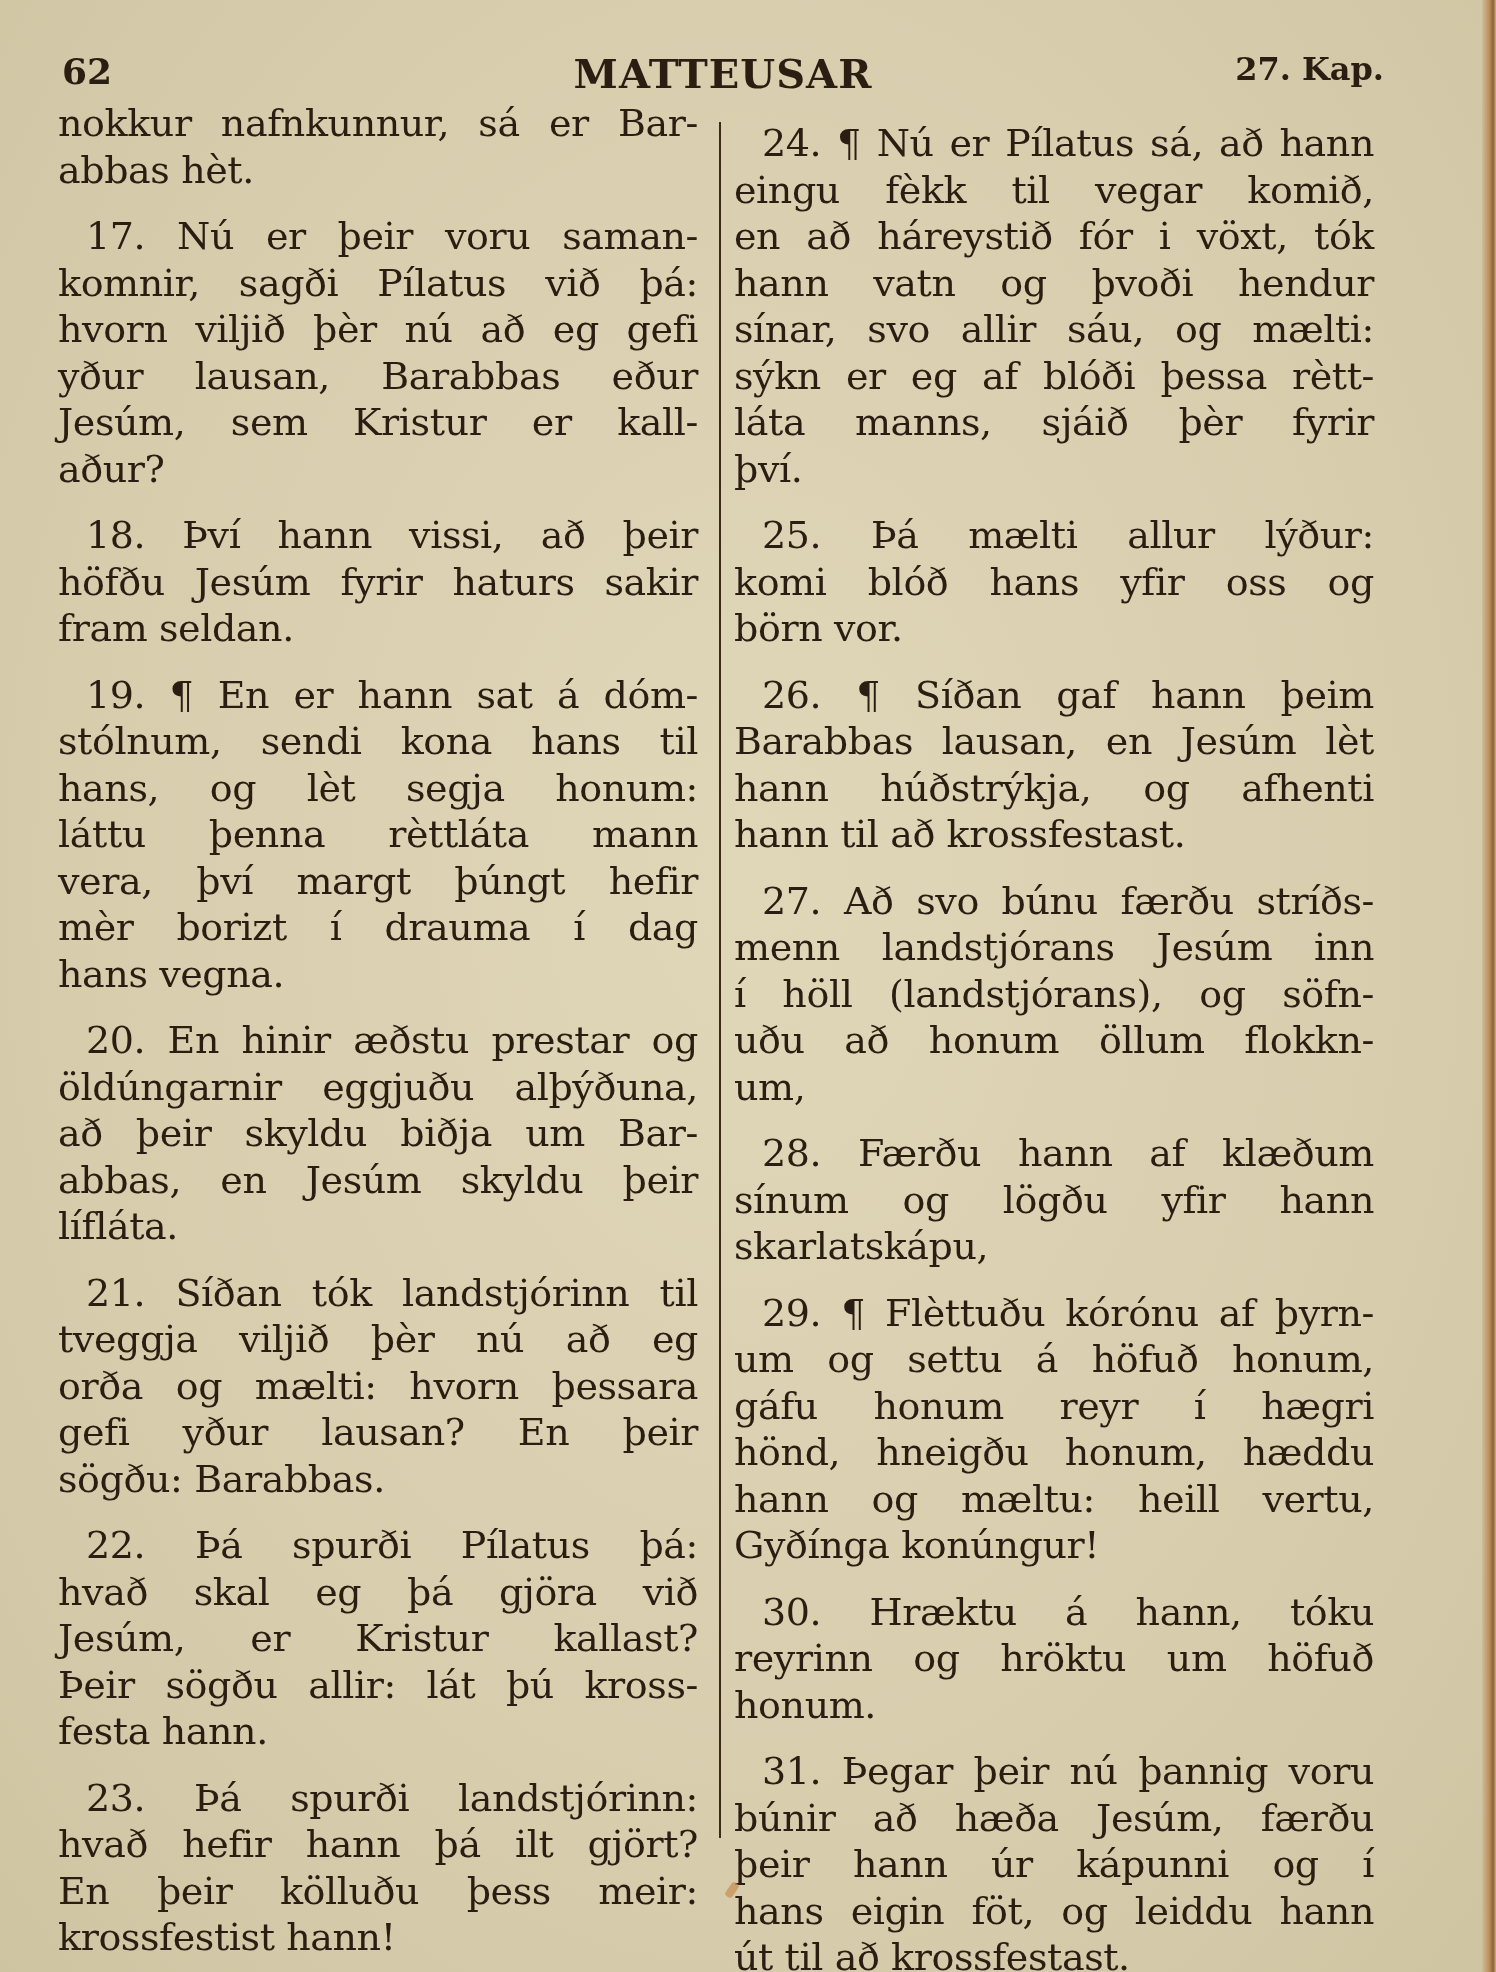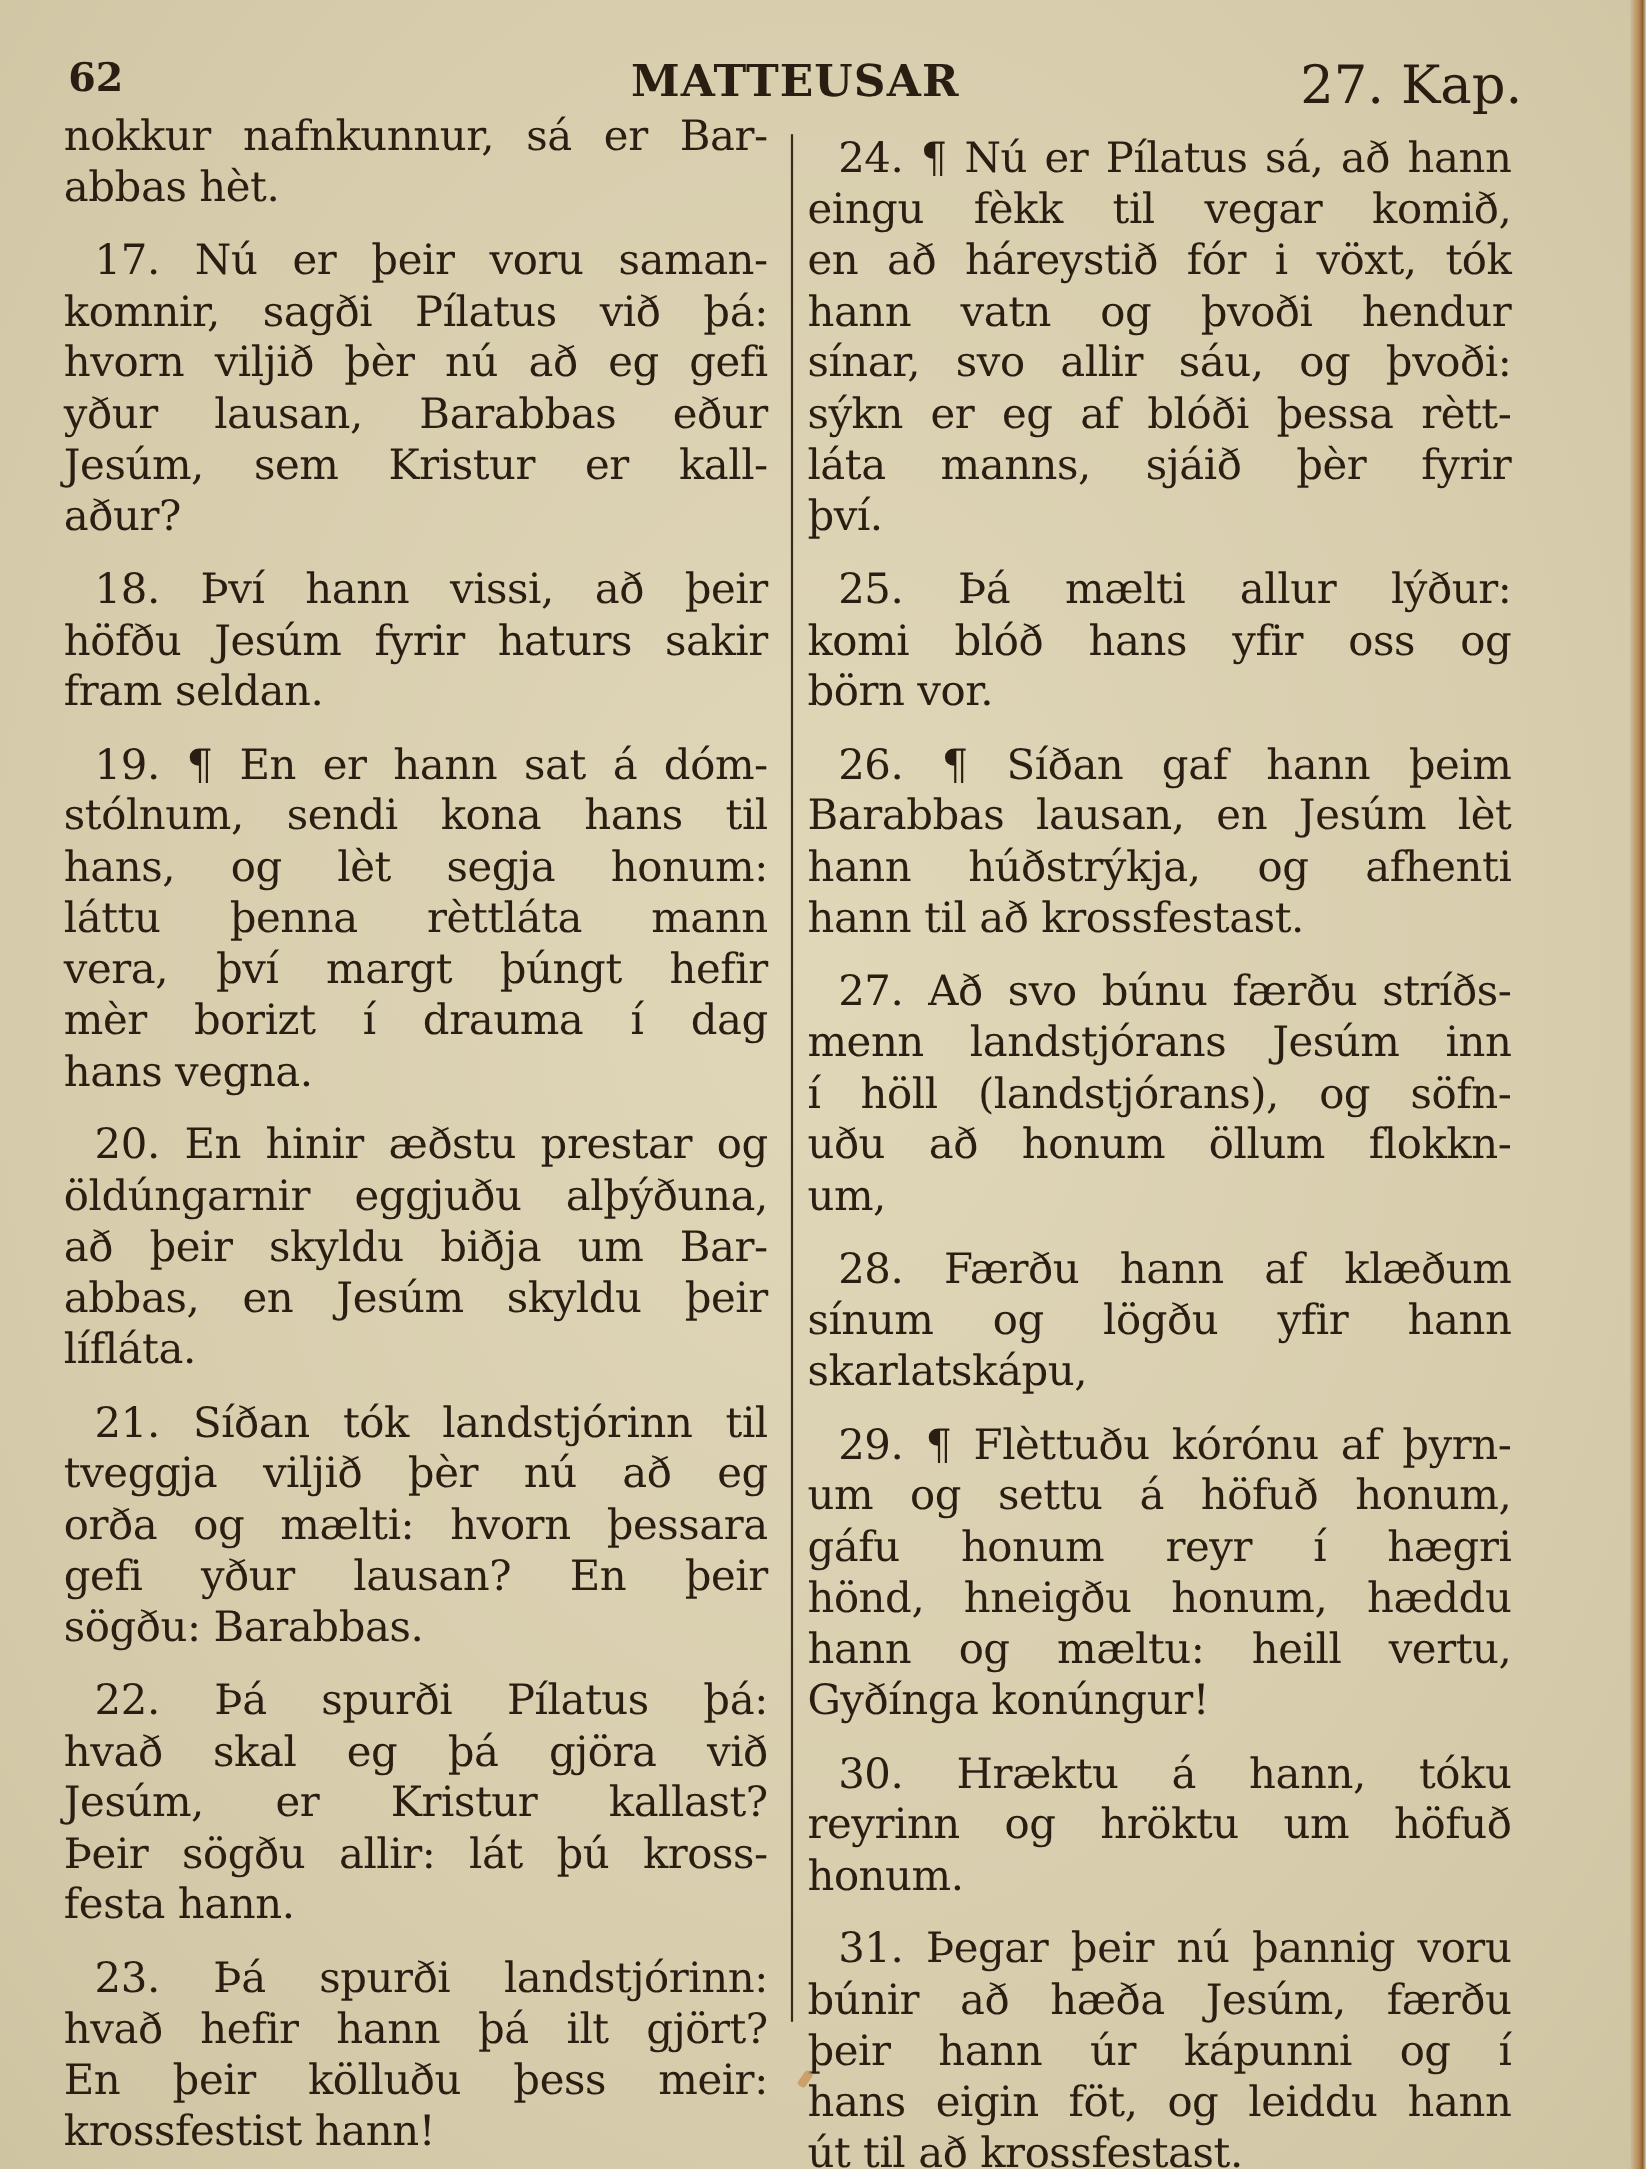--- a/index.html
+++ b/index.html
@@ -16,21 +16,21 @@
   }
   .page-edge {
     position: absolute; right: 0; top: 0; width: 14px; height: 1972px;
     background: linear-gradient(to right, #cdbf99 0%, #b88b5a 55%, #8e5f33 80%, #c9b48c 100%);
   }
   .running-head {
     position: absolute; top: 50px; left: 62px; right: 112px; height: 54px;
   }
   .rh-page { position: absolute; left: 0; top: 0; font-size: 36px; font-weight: bold; }
   .rh-title { position: absolute; left: 0; right: 0; top: 0; text-align: center; font-size: 40px; font-weight: bold; letter-spacing: 1px; }
-  .rh-chapter { position: absolute; right: 0; top: 0; font-size: 48px; font-weight: normal; }
+  .rh-chapter { position: absolute; right: 0; top: 0; font-size: 32px; font-weight: bold; }
   .col {
     position: absolute; top: 100px; width: 640px;
   }
   .col-left { left: 58px; }
   .col-right { left: 734px; }
   .divider {
     position: absolute; left: 719px; top: 122px; width: 2px; height: 1716px;
     background: #3b2a18;
   }
   .line {
@@ -100,21 +100,21 @@
       <span class="line">hvað hefir hann þá ilt gjört?</span>
       <span class="line">En þeir kölluðu þess meir:</span>
       <span class="line last">krossfestist hann!</span>
     </div>
   <div class="divider"></div>
   <div class="col col-right" id="col-1">
       <span class="line indent">24. ¶ Nú er Pílatus sá, að hann</span>
       <span class="line">eingu fèkk til vegar komið,</span>
       <span class="line">en að háreystið fór i vöxt, tók</span>
       <span class="line">hann vatn og þvoði hendur</span>
-      <span class="line">sínar, svo allir sáu, og þvoði:</span>
+      <span class="line">sínar, svo allir sáu, og mælti:</span>
       <span class="line">sýkn er eg af blóði þessa rètt-</span>
       <span class="line">láta manns, sjáið þèr fyrir</span>
       <span class="line last">því.</span>
       <span class="line indent">25. Þá mælti allur lýður:</span>
       <span class="line">komi blóð hans yfir oss og</span>
       <span class="line last">börn vor.</span>
       <span class="line indent">26. ¶ Síðan gaf hann þeim</span>
       <span class="line">Barabbas lausan, en Jesúm lèt</span>
       <span class="line">hann húðstrýkja, og afhenti</span>
       <span class="line last">hann til að krossfestast.</span>

